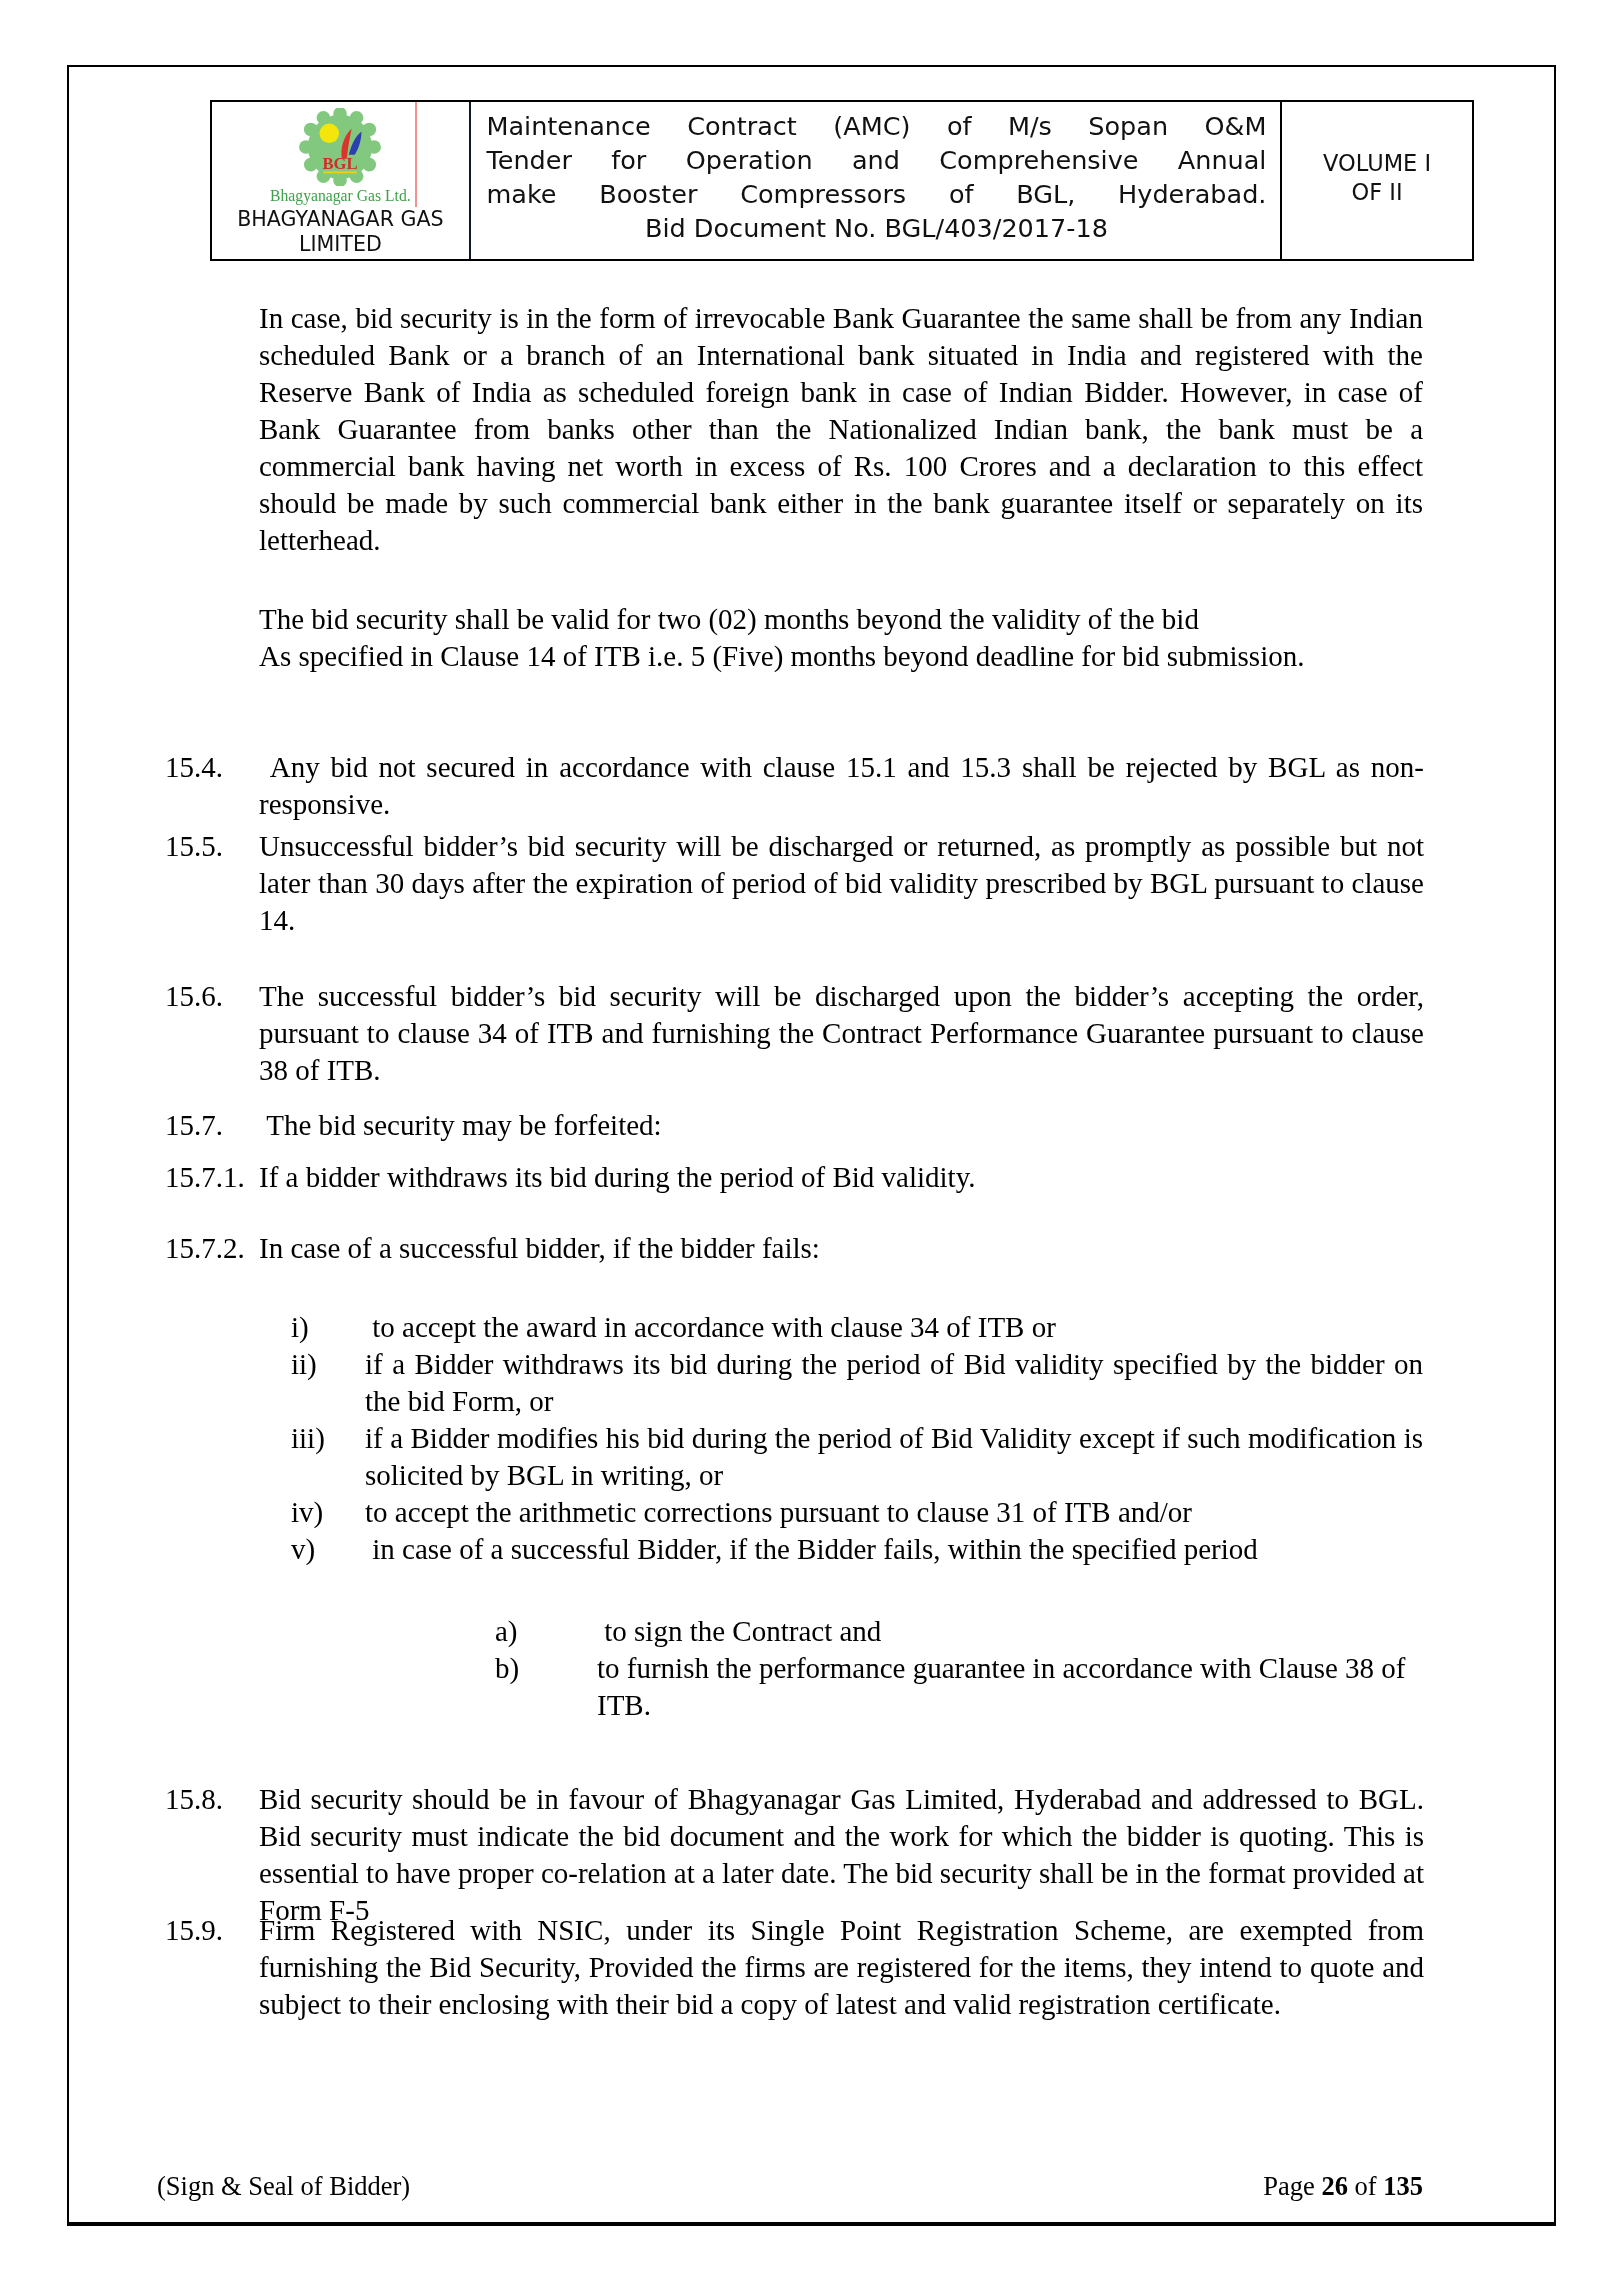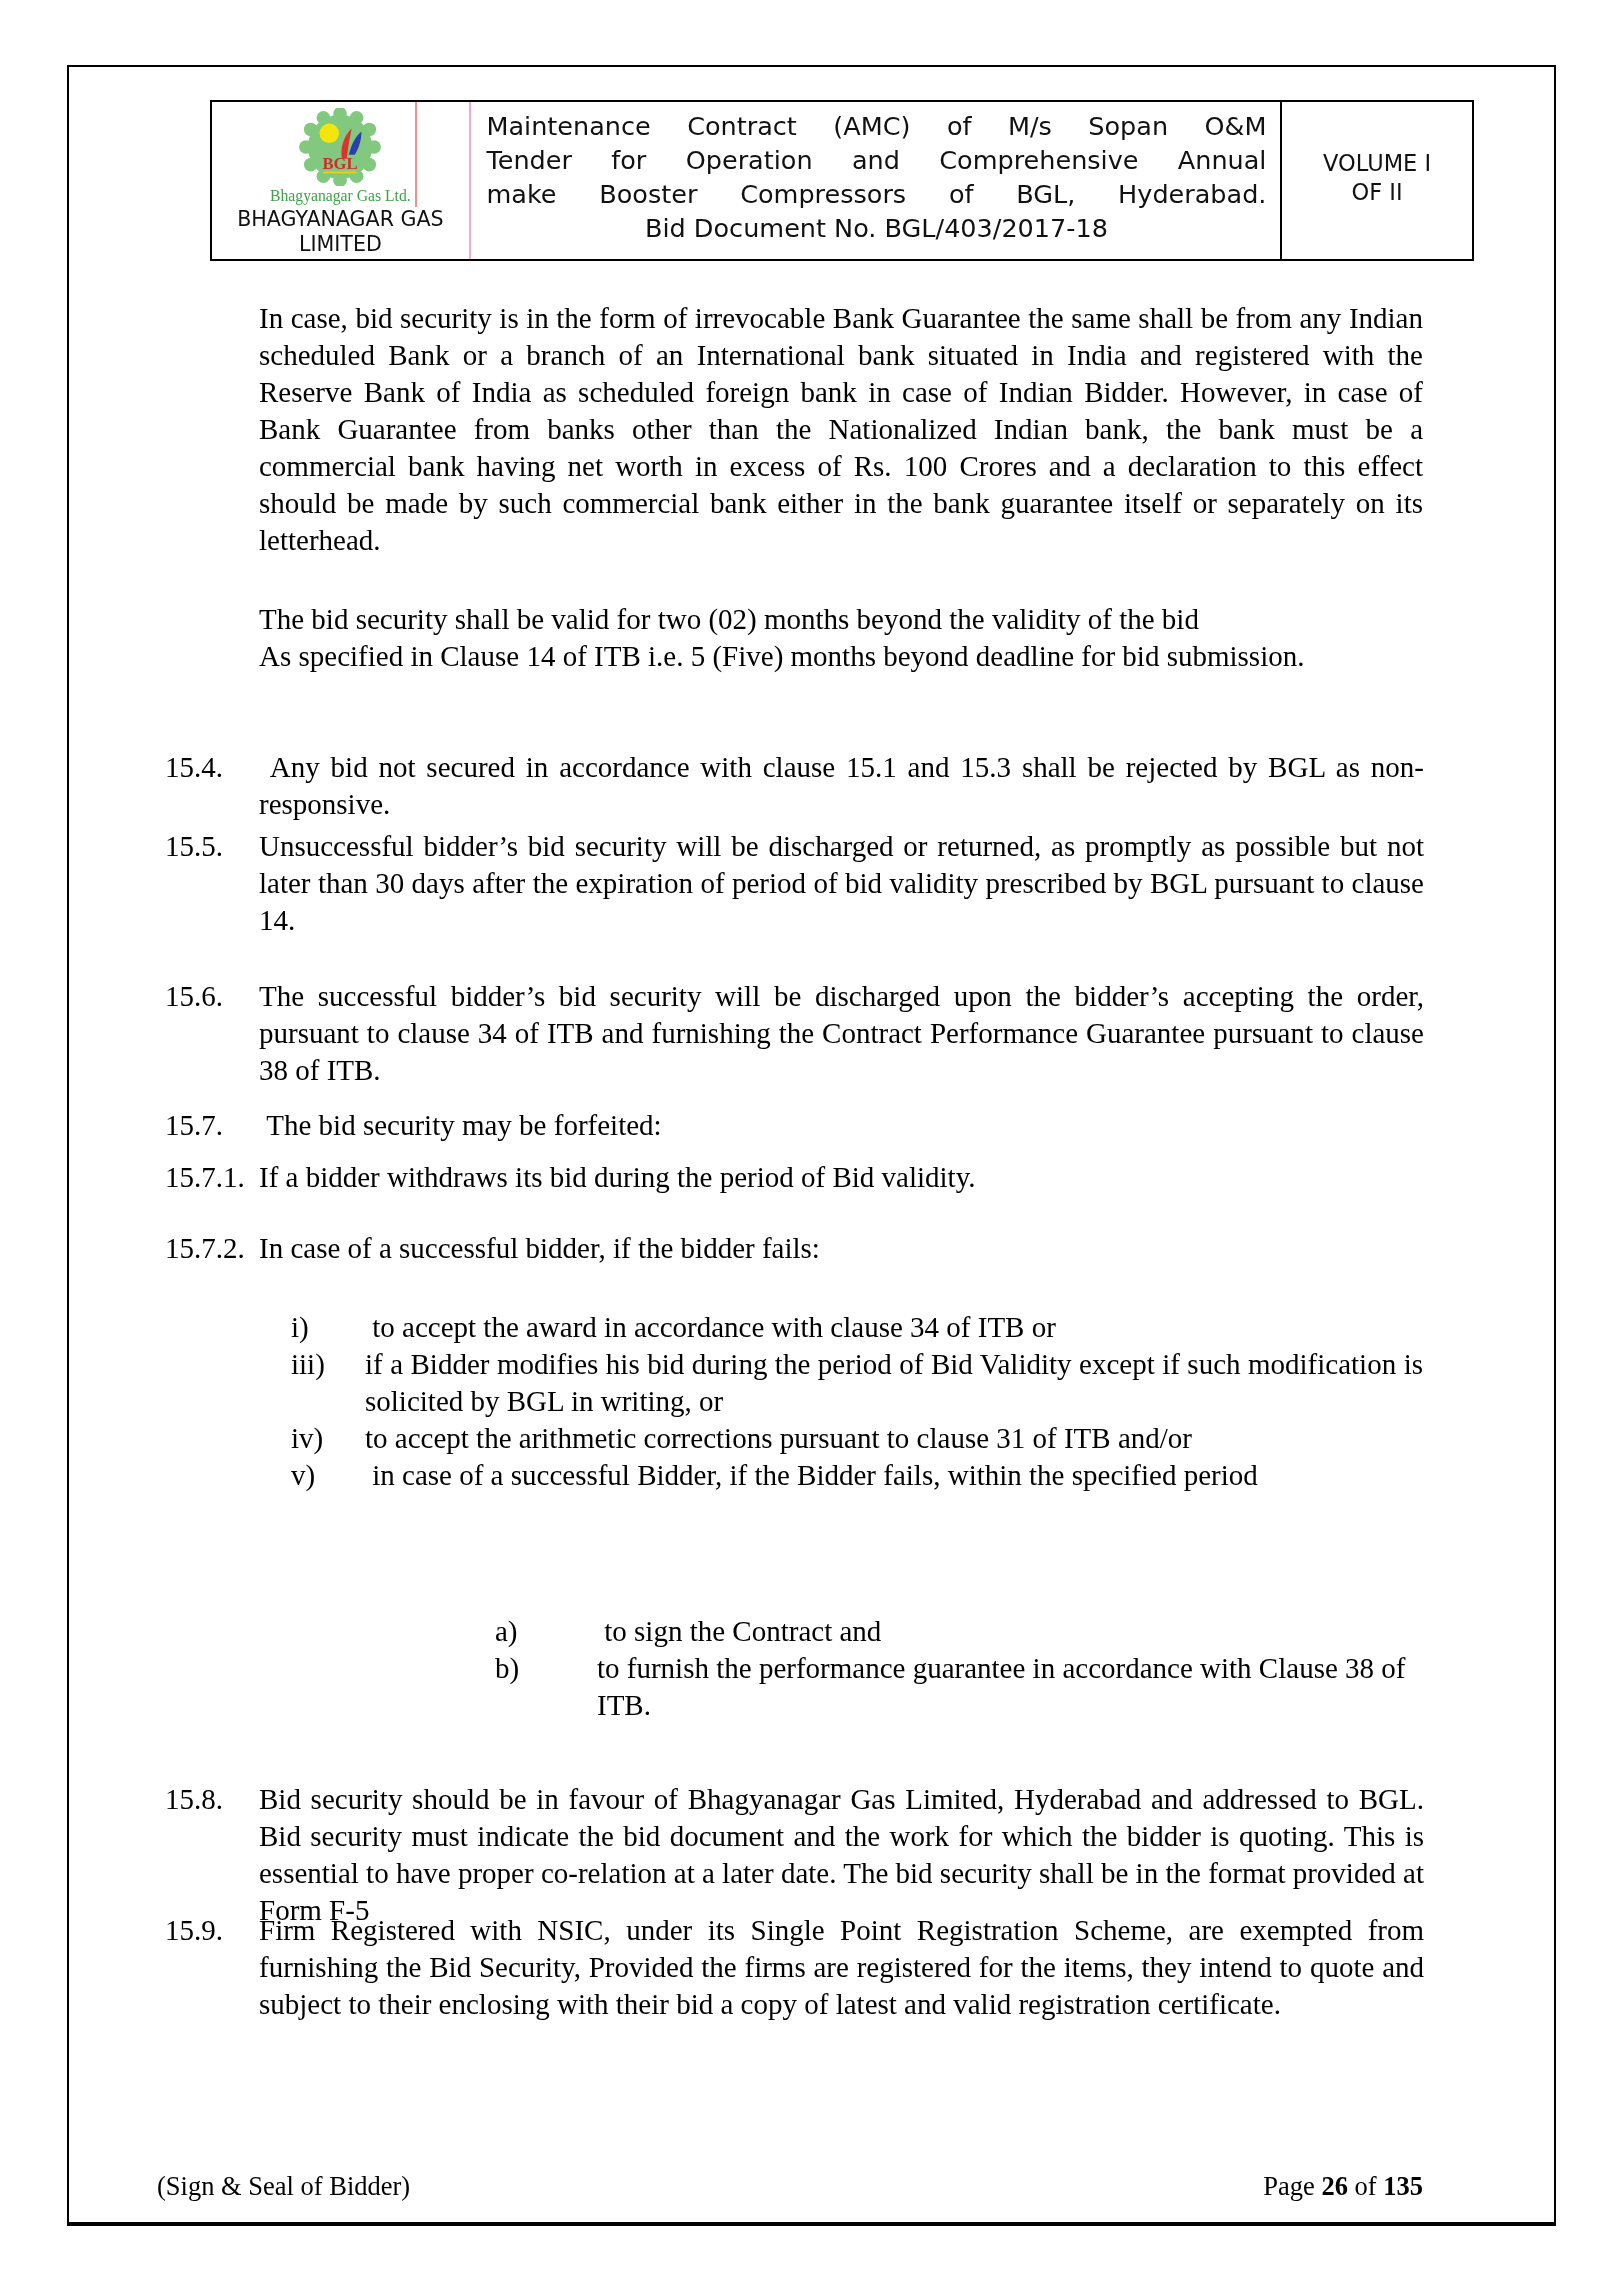--- a/index.html
+++ b/index.html
@@ -25,21 +25,21 @@
     left:141px;top:33px;
     width:1264px;height:161px;
     border:2px solid #000;
     box-sizing:border-box;
     display:flex;
     background:#fff;
   }
   .cell{box-sizing:border-box;height:100%;}
   .cell-logo{
     width:259px;
-    border-right:2px solid #f9a8d4;
+    border-right:2px solid #0f172a;
     position:relative;
     text-align:center;
     padding-top:5.9px;
   }
   .cell-title{
     width:812px;
     border-right:2px solid #000;
     padding:6.9px 13.7px 0 15.7px;
     font-family:"DejaVu Sans", sans-serif;
     font-size:25.5px;
@@ -203,20 +203,24 @@
       <div class="num">15.7.2.</div>
       <div class="ctext" style="text-align:left;">In case of a successful bidder, if the bidder fails:</div>
     </div>
 
     <div class="block body-text roman-list">
       <div class="roman-row">
         <div class="marker">i)</div>
         <div class="rtext">&nbsp;to accept the award in accordance with clause 34 of ITB or</div>
       </div>
       <div class="roman-row">
+        <div class="marker">ii)</div>
+        <div class="rtext">if a Bidder withdraws its bid during the period of Bid validity specified by the bidder on the bid Form, or</div>
+      </div>
+      <div class="roman-row">
         <div class="marker">iii)</div>
         <div class="rtext">if a Bidder modifies his bid during the period of Bid Validity except if such modification is solicited by BGL in writing, or</div>
       </div>
       <div class="roman-row">
         <div class="marker">iv)</div>
         <div class="rtext">to accept the arithmetic corrections pursuant to clause 31 of ITB and/or</div>
       </div>
       <div class="roman-row">
         <div class="marker">v)</div>
         <div class="rtext" style="text-align:left;">&nbsp;in case of a successful Bidder, if the Bidder fails, within the specified period</div>

